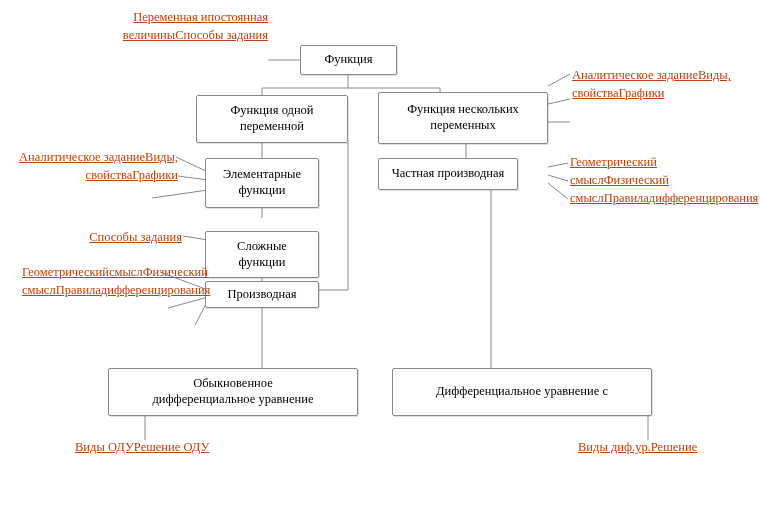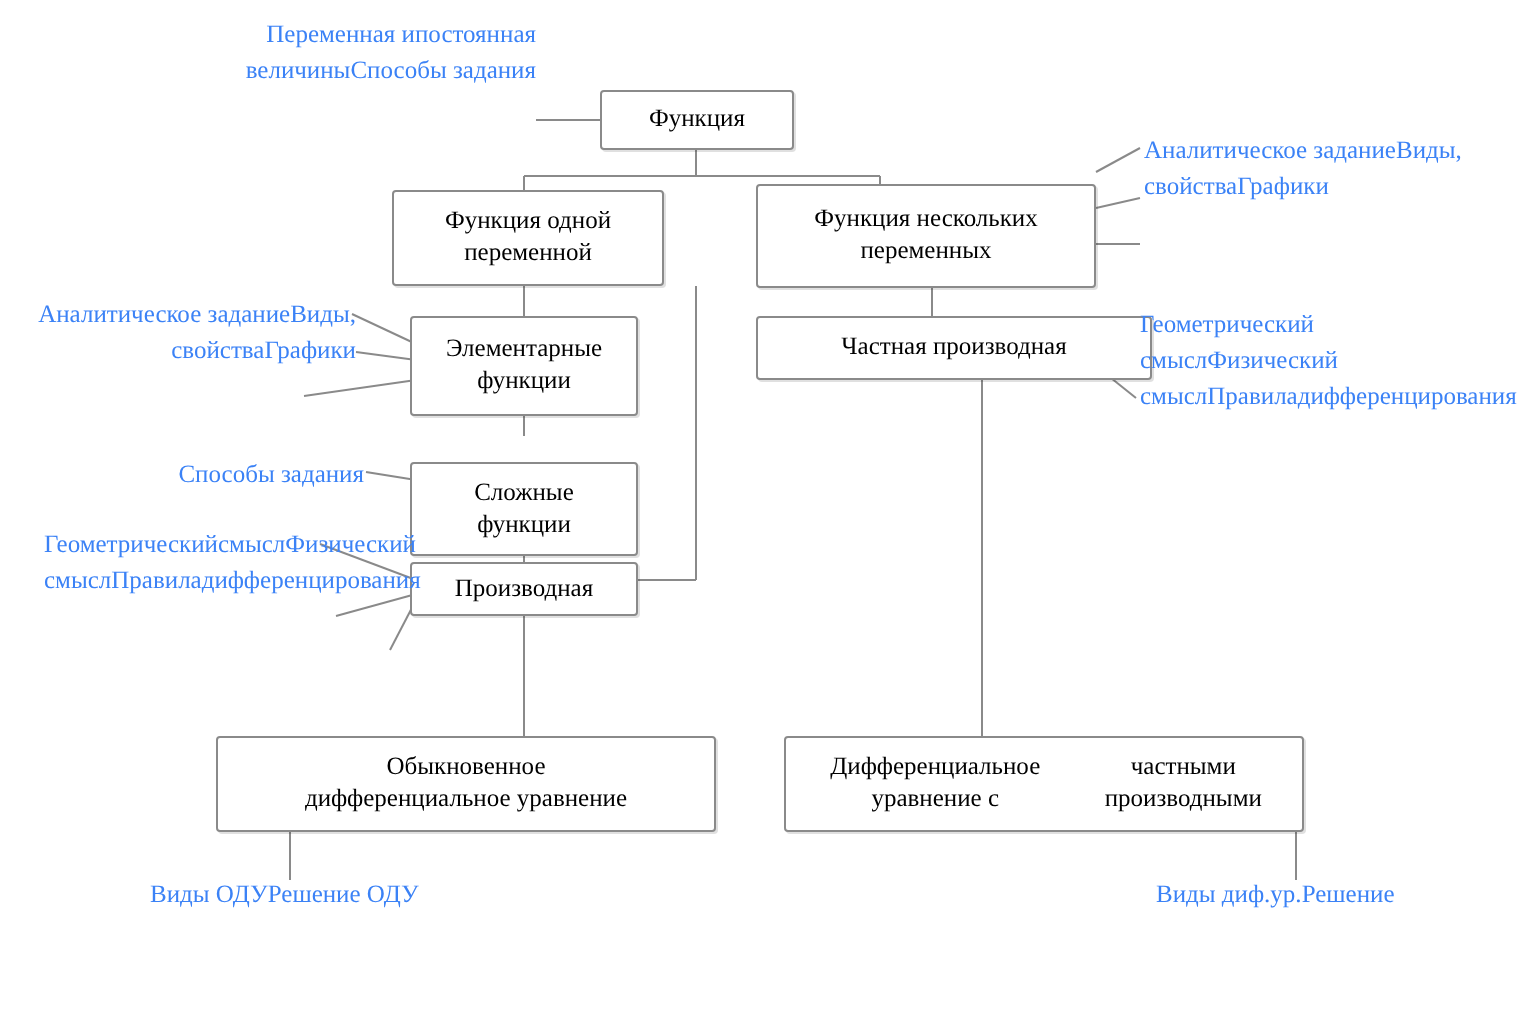--- a/index.html
+++ b/index.html
@@ -38,21 +38,22 @@
     line-height: 1.25;
     padding: 2px 5px;
     box-shadow: 1px 1px 0 rgba(0,0,0,0.12);
   }
   .node span { display: block; }
   .label {
     position: absolute;
     font-size: 12.5px;
     line-height: 1.45;
     white-space: pre-line;
-    color: #3b82f6;
+    color: #c2410c;
+    text-decoration: underline;
   }
   .label.right { text-align: right; }
   .label.left  { text-align: left; }
   .label.center{ text-align: left; }
 </style>
 </head>
 <body>
 
 <div id="canvas">
 
@@ -101,21 +102,21 @@
       <line x1="145" y1="416" x2="145" y2="440"></line>
 
       <line x1="648" y1="416" x2="648" y2="440"></line>
     </g>
   </svg>
 
   <div class="node" style="left:300px; top:45px; width:97px; height:30px;">
     <span>Функция</span>
   </div>
 
-  <div class="node" style="left:196px; top:95px; width:136px; height:48px; flex-direction:column;">
+  <div class="node" style="left:196px; top:95px; width:152px; height:48px; flex-direction:column;">
     <span>Функция одной</span>
     <span>переменной</span>
   </div>
 
   <div class="node" style="left:378px; top:92px; width:170px; height:52px; flex-direction:column;">
     <span>Функция нескольких</span>
     <span>переменных</span>
   </div>
 
   <div class="node" style="left:205px; top:158px; width:114px; height:50px; flex-direction:column;">
@@ -125,32 +126,31 @@
 
   <div class="node" style="left:205px; top:218px; width:114px; height:47px; flex-direction:column;margin-top:13px;">
     <span>Сложные</span>
     <span>функции</span>
   </div>
 
   <div class="node" style="left:205px; top:281px; width:114px; height:27px;">
     <span>Производная</span>
   </div>
 
-  <div class="node" style="left:378px; top:158px; width:198px; height:32px;">
+  <div class="node" style="left:378px; top:158px; width:140px; height:32px;">
     <span>Частная производная</span>
   </div>
 
   <div class="node" style="left:108px; top:368px; width:250px; height:48px; flex-direction:column;text-align:right;">
     <span>Обыкновенное</span>
     <span>дифференциальное уравнение</span>
   </div>
 
   <div class="node" style="left:392px; top:368px; width:260px; height:48px; flex-direction:row;">
     <span>Дифференциальное уравнение с</span>
-    <span>частными производными</span>
   </div>
 
   <div class="label right" style="left:108px; top:8px; width:160px;"><span>Переменная и</span><span>постоянная величины</span><span>Способы задания</span></div>
 
   <div class="label left" style="left:572px; top:66px; width:182px;"><span>Аналитическое задание</span><span>Виды, свойства</span><span>Графики</span></div>
 
   <div class="label right" style="left:10px; top:148px; width:168px;"><span>Аналитическое задание</span><span>Виды, свойства</span><span>Графики</span></div>
 
   <div class="label right" style="left:40px; top:228px; width:142px;"><span>Способы задания</span></div>
 

